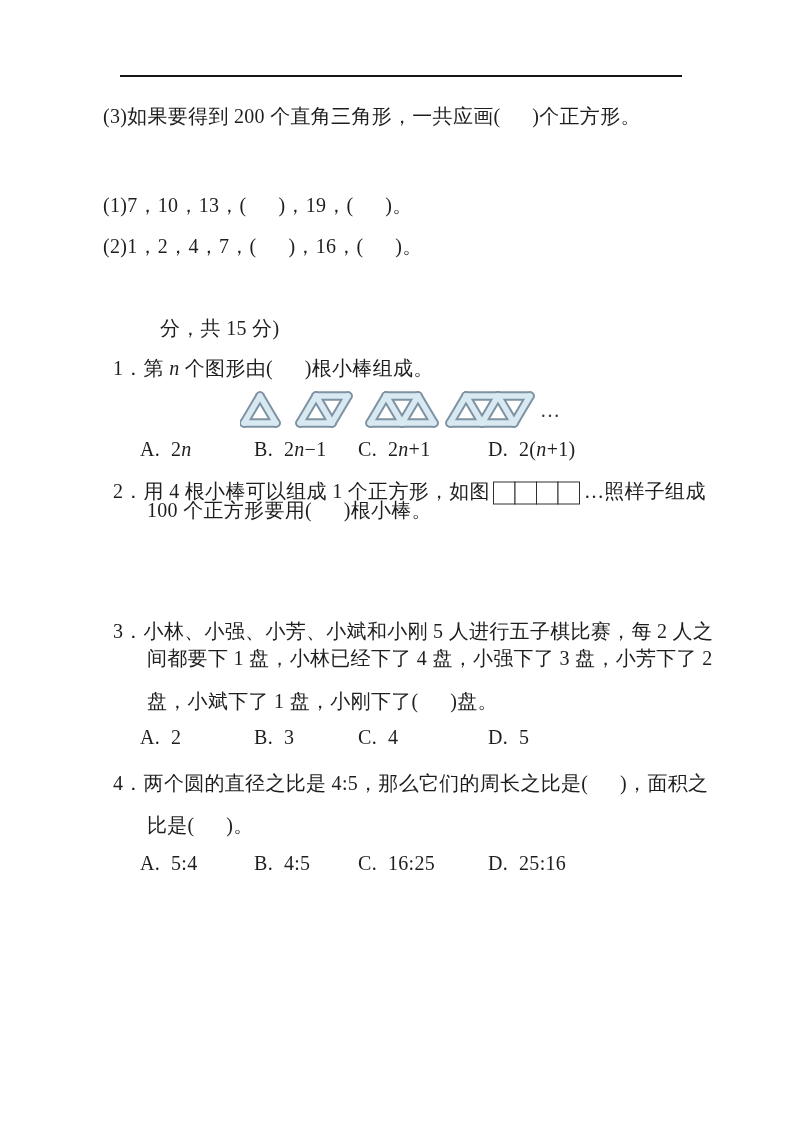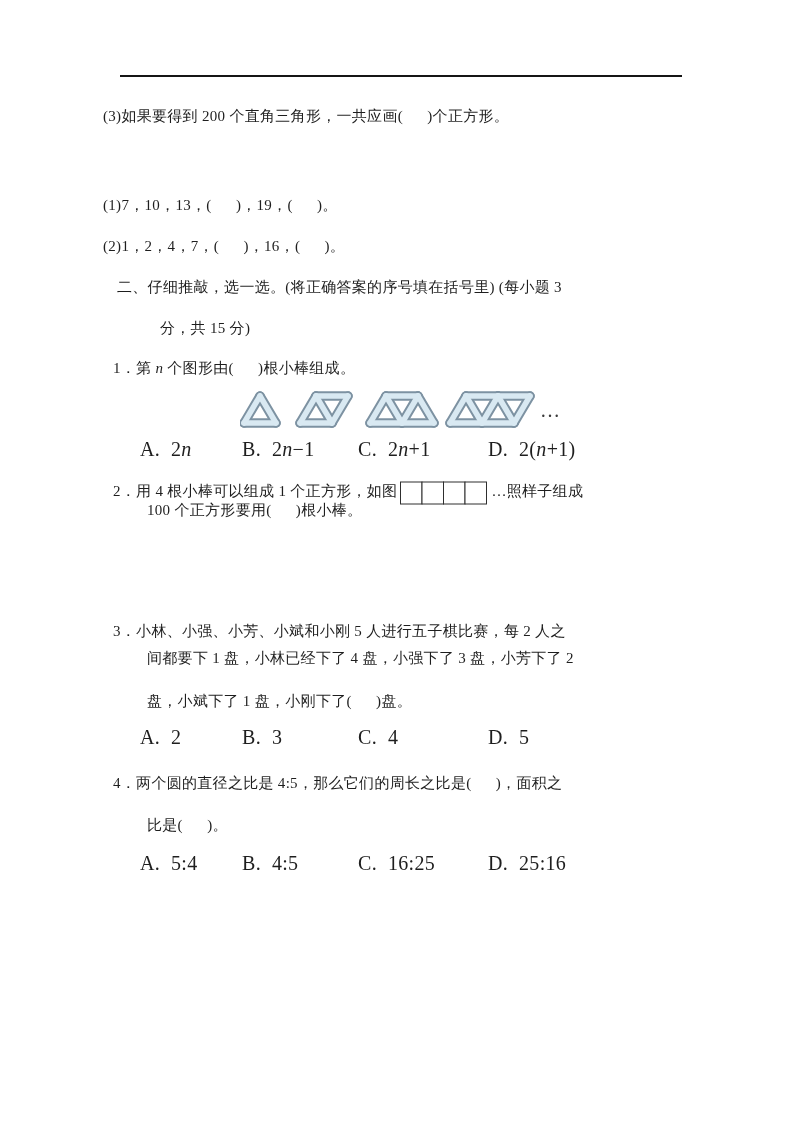--- a/index.html
+++ b/index.html
@@ -11,59 +11,58 @@
     color:#1e1e1e;
     overflow:hidden;
   }
   .rule{
     position:absolute;
     left:120px;top:75px;width:562px;height:2px;
     background:#151515;
   }
   .line{
     position:absolute;
-    font-size:15px;
+    font-size:20px;
     line-height:27px;
     white-space:pre;
     letter-spacing:0.3px;
   }
   .line i{font-style:italic;}
   .flexline{display:flex;align-items:flex-end;}
   .flexline svg{margin:0 3px;display:block;}
   .opt-row{
     position:absolute;
     left:103px;width:650px;height:30px;
   }
   .opt{
     position:absolute;top:0;
     font-size:20px;white-space:pre;letter-spacing:0.3px;
   }
   .opt .val{margin-left:11px;}
   .opt.a{left:37px}
-  .opt.b{left:139px}
+  .opt.b{left:151px}
   .opt.c{left:255px}
   .opt.d{left:385px}
   .fig-tri{position:absolute;left:240px;top:386px;}
   .fig-tri .pass-outline line{stroke-width:9.5;stroke-linecap:round;fill:none;}
   .fig-tri .pass-fill line{stroke-width:5.5;stroke-linecap:round;fill:none;}
   .fig-tri text{font-size:20px;fill:#3a3a3a;font-family:"Liberation Serif","DejaVu Serif",serif;}
   .fig-squares rect{fill:#ffffff;stroke:#2e2e2e;stroke-width:1;}
 </style>
 </head>
 <body>
 
 <div class="page">
 
   <div class="rule"></div>
 
   <div class="line" style="left:103px;top:103px">(3)如果要得到 200 个直角三角形，一共应画(      )个正方形。</div>
   <div class="line" style="left:103px;top:192px">(1)7，10，13，(      )，19，(      )。</div>
   <div class="line" style="left:103px;top:233px">(2)1，2，4，7，(      )，16，(      )。</div>
 
-  <div class="line" style="left:117px;top:274px">二、仔细推敲，选一选。(将正确答案的序号填在括号里) (每小题 3</div>
   <div class="line" style="left:160px;top:315px">分，共 15 分)</div>
 
   <div class="line" style="left:113px;top:355px"><span>1．第 </span><i>n</i><span> 个图形由(      )根小棒组成。</span></div>
 
   <svg class="fig-tri" width="330" height="46" viewBox="0 0 330 46">
     <g class="pass-outline" stroke="#7d92a2">
       <line x1="4" y1="37" x2="36" y2="37"></line>
         <line x1="4" y1="37" x2="20" y2="10"></line>
         <line x1="20" y1="10" x2="36" y2="37"></line>
       <line x1="60" y1="37" x2="92" y2="37"></line>

